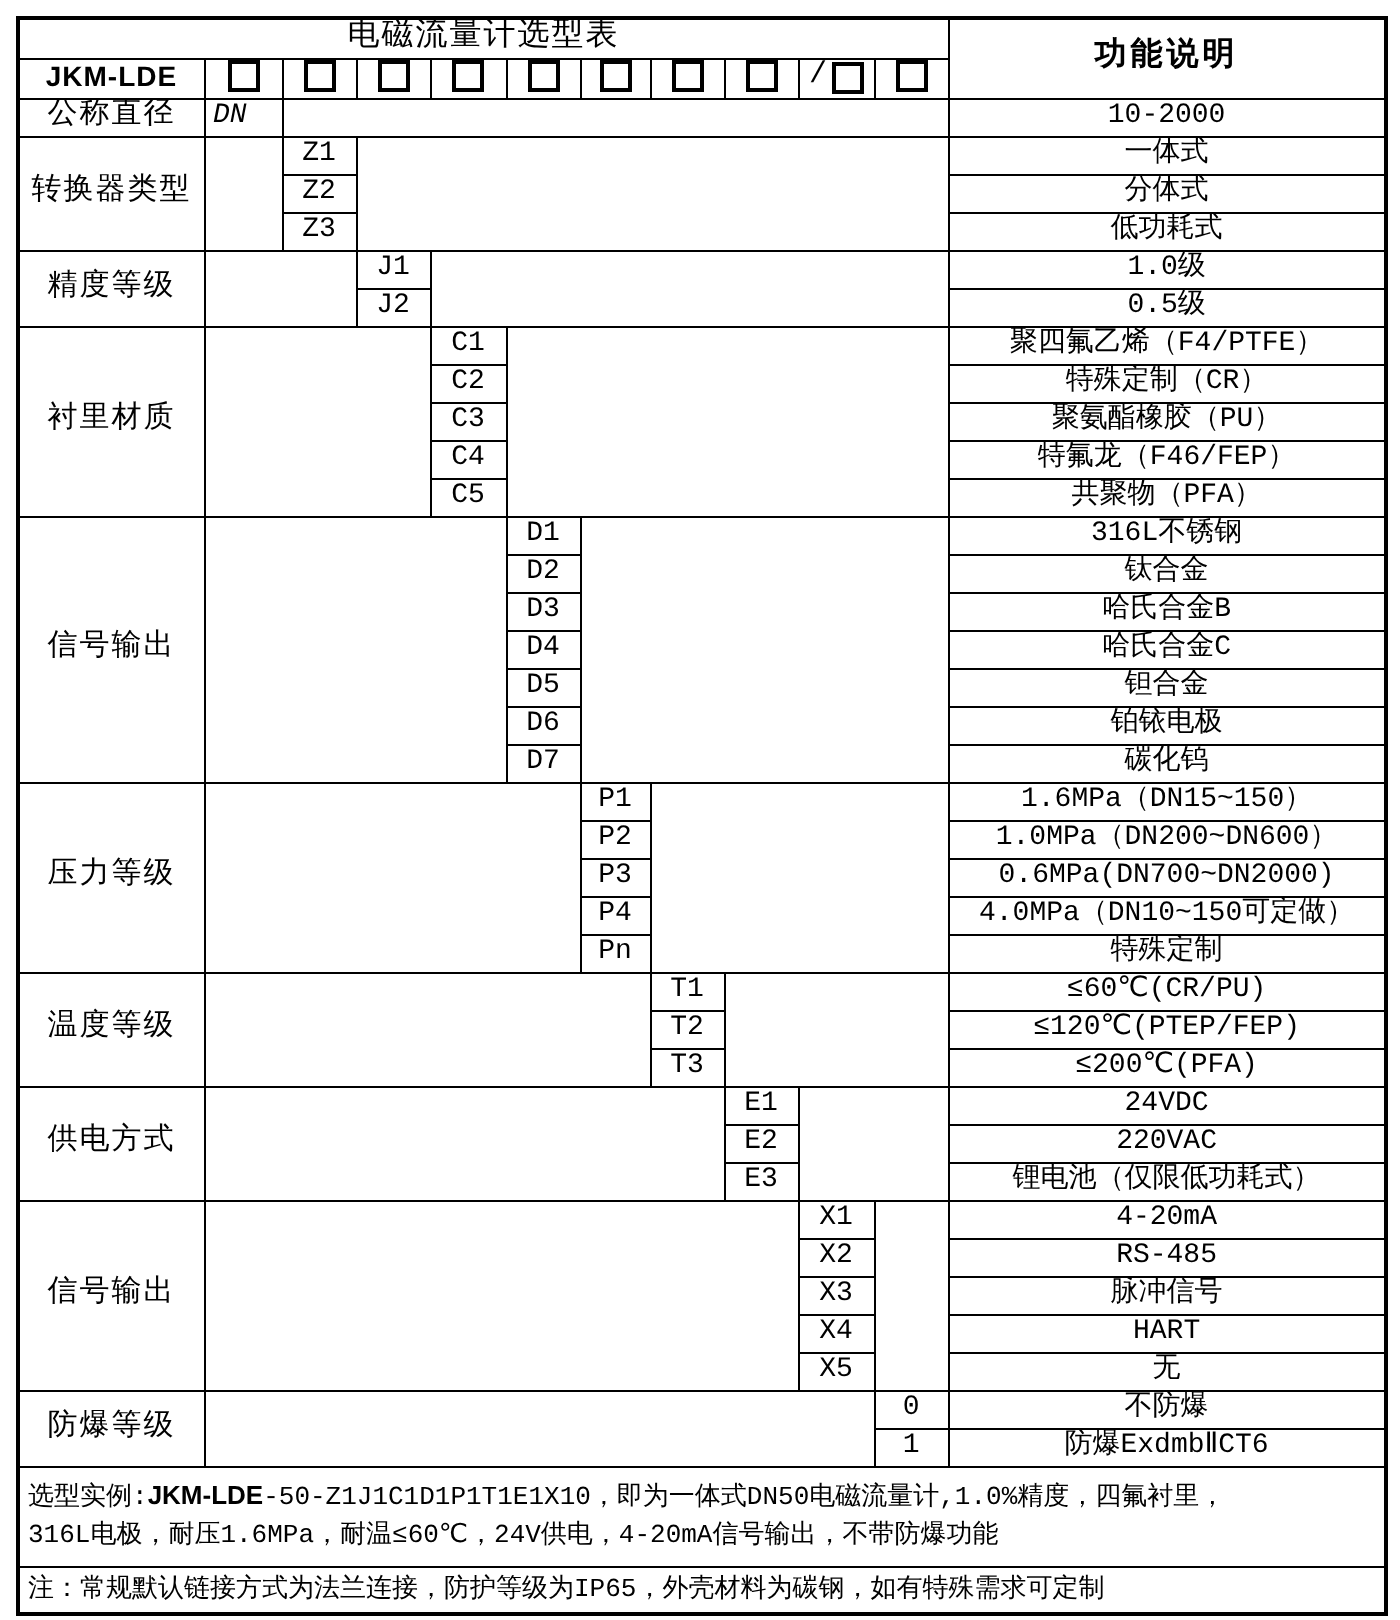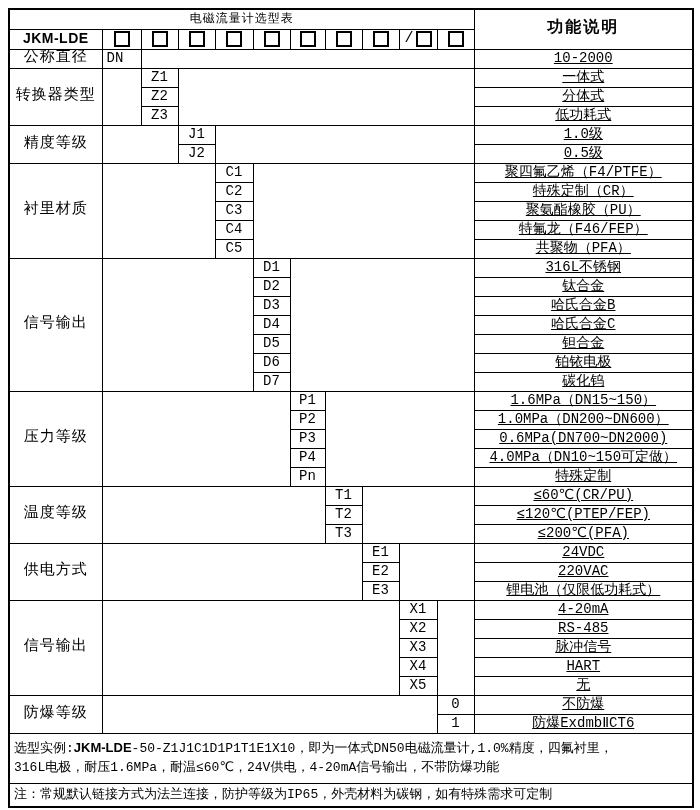--- a/index.html
+++ b/index.html
@@ -6,28 +6,28 @@
   body{width:700px;height:810px;box-sizing:border-box;padding:8px 8px 0 8px;
        font-family:"Liberation Mono","DejaVu Sans Mono","DejaVu Sans",sans-serif;color:#000;}
   table{border-collapse:collapse;table-layout:fixed;width:684px;}
   td{border:1px solid #000;padding:0 2px;text-align:center;vertical-align:middle;
      overflow:hidden;white-space:nowrap;font-size:14px;line-height:1.1;}
   table{border:2px solid #000;}
   tr.hdr{height:20px;}
   tr.row{height:19px;}
   tr.note-row-1{height:50px;}
   tr.note-row-2{height:23px;}
-  .title{font-size:12px;letter-spacing:1px;}
+  .title{font-size:16px;letter-spacing:1px;}
   .desc-h{font-size:16px;letter-spacing:2px;font-weight:bold;}
   .model{font-family:"Liberation Sans","DejaVu Sans",sans-serif;font-weight:bold;
          font-size:14px;letter-spacing:0.5px;}
   .lbl{font-size:15px;letter-spacing:1px;}
   .code{font-size:14px;}
-  .code-left{text-align:left;padding-left:4px;}
-  .desc{font-size:14px;text-decoration:underline;}
+  .code-left{text-align:left;padding-left:4px;font-style:italic;}
+  .desc{font-size:14px;}
   .cb{padding:0;}
   .box{display:inline-block;width:12px;height:12px;border:2px solid #000;vertical-align:middle;}
   .slash{font-size:15px;margin-right:2px;vertical-align:middle;}
   .note-cell{text-align:left;white-space:normal;font-size:13px;padding:2px 4px;line-height:1.45;}
   .note-line2{text-align:left;}
   .note-model{font-family:"Liberation Sans","DejaVu Sans",sans-serif;font-weight:bold;}
 </style>
 </head>
 <body>
 

